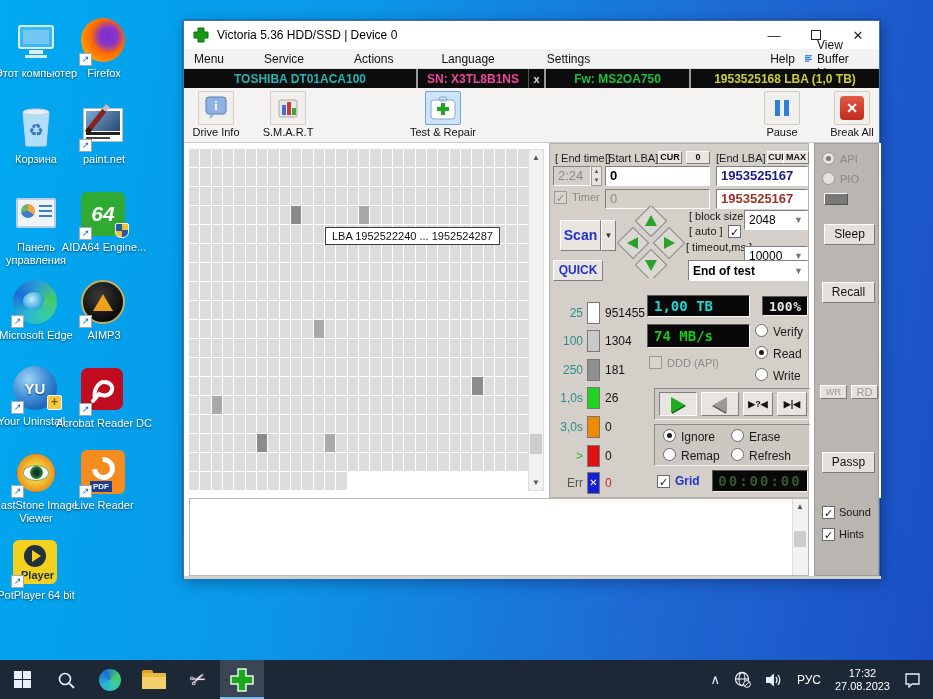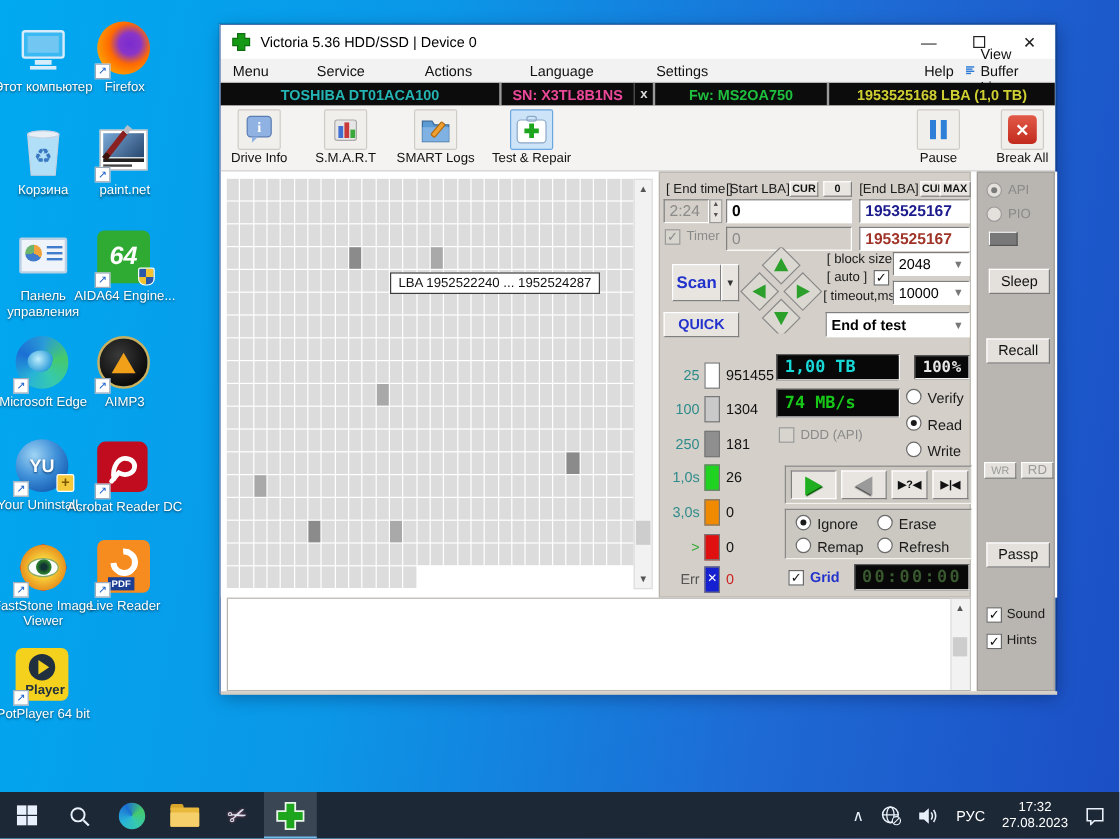--- a/index.html
+++ b/index.html
@@ -295,29 +295,20 @@
       <div class="tool" style="left:76px;top:3px;width:56px">
         <div class="tico">
           <svg width="24" height="24" viewBox="0 0 24 24">
               <rect x="3" y="4" width="18" height="17" rx="2" fill="#e6e6e6" stroke="#aaa"></rect>
               <rect x="6" y="9" width="4" height="10" fill="#3f6fd0"></rect>
               <rect x="11" y="6" width="4" height="13" fill="#c83a3a"></rect>
               <rect x="16" y="12" width="4" height="7" fill="#3aa83a"></rect>
             </svg>
         </div><span>S.M.A.R.T</span>
       </div>
-      <div class="tool" style="left:146px;top:3px;width:66px">
-        <div class="tico">
-          <svg width="26" height="26" viewBox="0 0 26 26">
-              <path d="M2 6 h8 l2 3 h12 v14 h-22 z" fill="#5a9bd4" stroke="#3a6a9a"></path>
-              <rect x="2" y="11" width="22" height="12" fill="#7fb2e2"></rect>
-              <rect x="13" y="6" width="4" height="14" rx="1" transform="rotate(40 15 13)" fill="#f0a030" stroke="#b06a10"></rect>
-            </svg>
-        </div><span>SMART Logs</span>
-      </div>
       <div class="tool" style="left:224px;top:3px;width:70px">
         <div class="tico sel">
           <svg width="28" height="26" viewBox="0 0 28 26">
               <rect x="2" y="5" width="24" height="19" rx="3" fill="#fff" stroke="#8aa8c8"></rect>
               <rect x="10" y="2" width="8" height="4" rx="2" fill="none" stroke="#8aa8c8"></rect>
               <path d="M12 8 h4 v4 h4 v4 h-4 v4 h-4 v-4 h-4 v-4 h4 z" fill="#1ea51e"></path>
             </svg>
         </div><span>Test &amp; Repair</span>
       </div>
       <div class="tool" style="left:576px;top:3px;width:44px">
@@ -908,26 +899,26 @@
         </svg>
 
         <span class="plabel" style="left:139px;top:66px">[ block size ]</span>
         <span class="plabel" style="left:139px;top:81px">[ auto ]</span>
         <span style="position:absolute;left:178px;top:80px"><span class="chk">✓</span></span>
         <div class="ddown" style="left:194px;top:66px;width:64px;height:20px;">
             <span>2048</span>
             <span class="chev">▼</span>
           </div>
         <span class="plabel" style="left:136px;top:97px">[ timeout,ms ]</span>
-        <div class="ddown" style="left:194px;top:90px;width:64px;height:20px;">
+        <div class="ddown" style="left:194px;top:102px;width:64px;height:20px;">
             <span>10000</span>
             <span class="chev">▼</span>
           </div>
 
-        <div class="btn3d" style="position:absolute;left:3px;top:116px;width:63px;height:21px;font-size:12px;font-weight:bold;color:#2232cc;line-height:19px;">QUICK</div>
+        <div class="btn3d" style="position:absolute;left:3px;top:116px;width:50px;height:21px;font-size:12px;font-weight:bold;color:#2232cc;line-height:19px;">QUICK</div>
         <div class="ddown" style="left:138px;top:116px;width:120px;height:21px;font-weight:bold;">
             <span>End of test</span>
             <span class="chev">▼</span>
           </div>
 
         <div class="statrow" style="top:158px">
           <span class="statlbl">25</span>
             <span class="statblk" style="background-color: rgb(255, 255, 255);"></span>
             <span class="statcnt">951455</span>
         </div>

